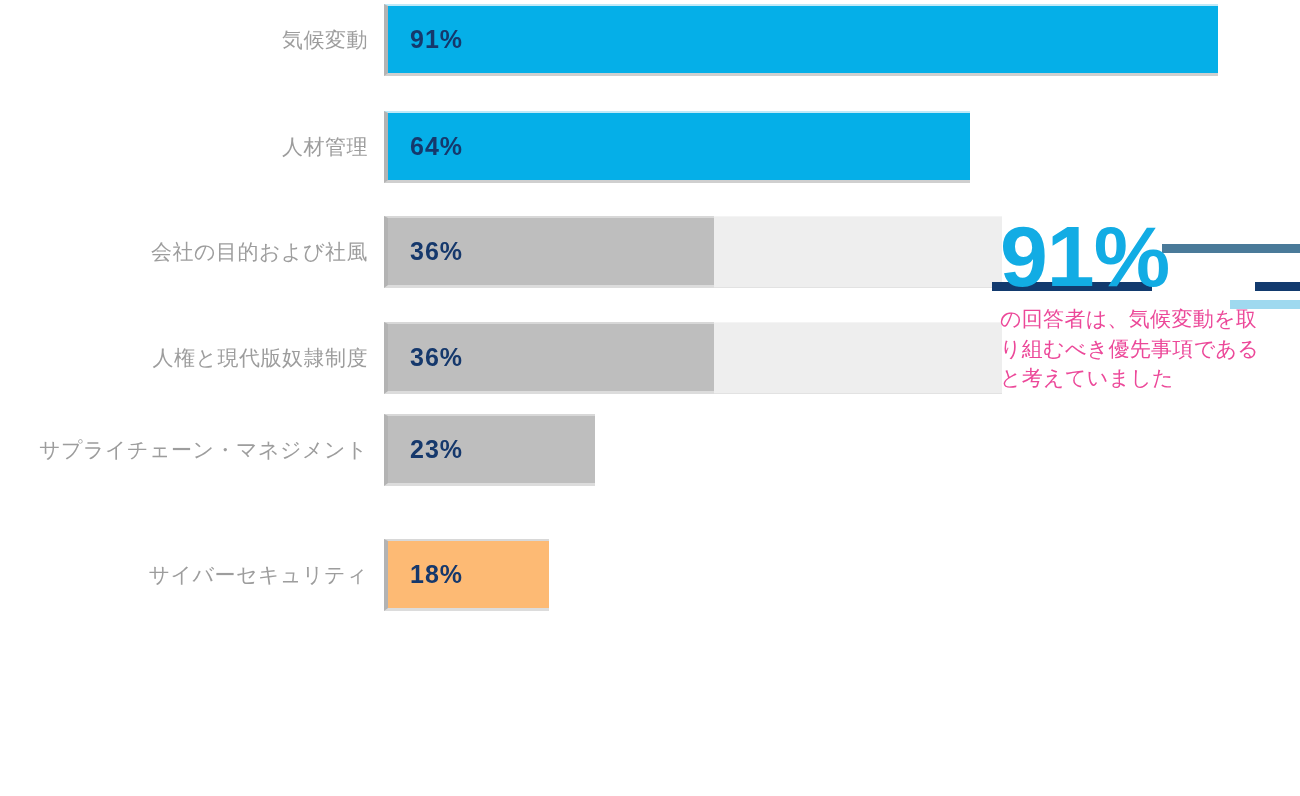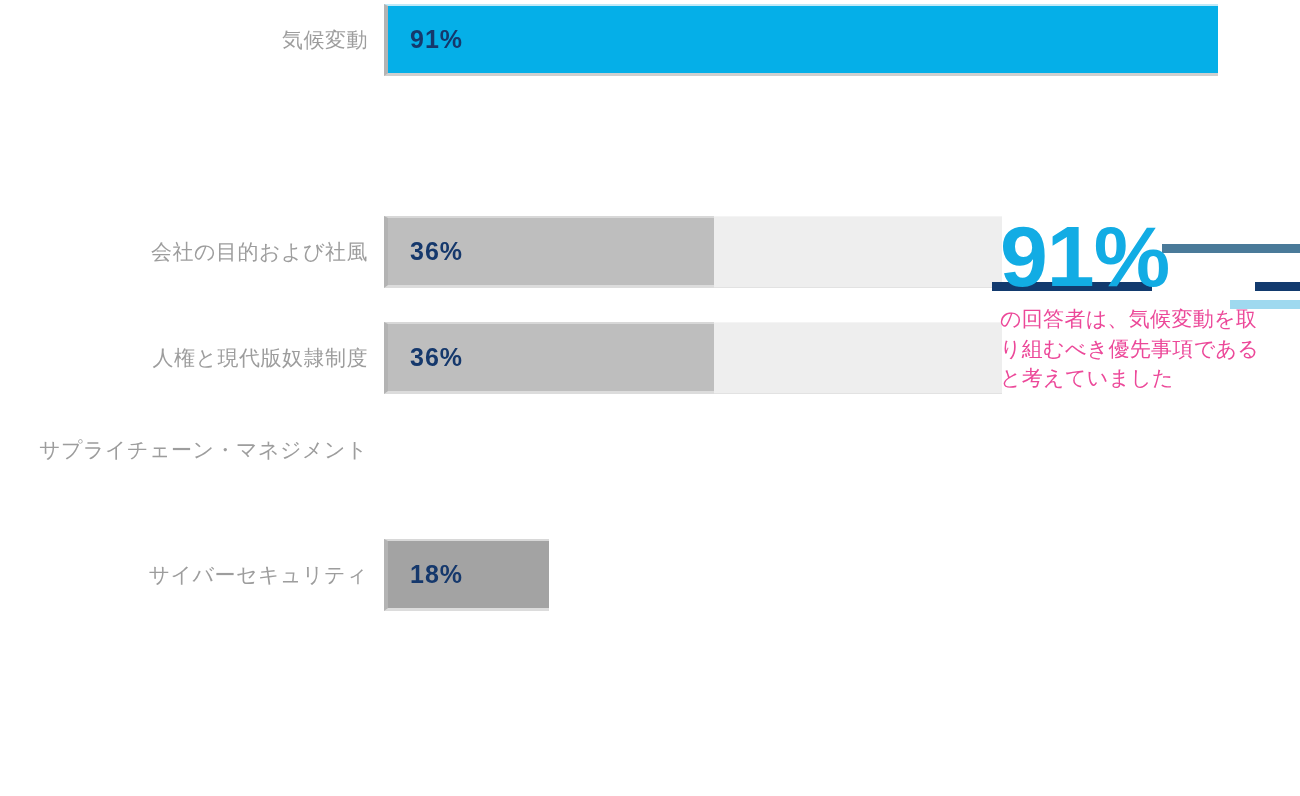--- a/index.html
+++ b/index.html
@@ -146,40 +146,49 @@
 
 <div id="stage">
 
   <div id="chart">
       <div class="row" style="top: 4px;">
         <div class="row-label">気候変動</div>
         <div class="row-bar accent" style="width: 834px; background: rgb(5, 175, 232);">
           <span class="row-value">91%</span>
         </div>
       </div>
+      <div class="row" style="top: 111px;">
+        <div class="row-label">人材管理</div>
+        <div class="row-bar accent" style="width: 586px; background: rgb(5, 175, 232);">
+          <span class="row-value">64%</span>
+        </div>
+      </div>
       <div class="row" style="top: 216px;">
         <div class="row-track" style="width: 618px;"></div>
         <div class="row-label">会社の目的および社風</div>
         <div class="row-bar" style="width: 330px; background: rgb(190, 190, 190);">
           <span class="row-value">36%</span>
         </div>
       </div>
       <div class="row" style="top: 322px;">
         <div class="row-track" style="width: 618px;"></div>
         <div class="row-label">人権と現代版奴隷制度</div>
         <div class="row-bar" style="width: 330px; background: rgb(190, 190, 190);">
           <span class="row-value">36%</span>
         </div>
       </div>
       <div class="row" style="top: 414px;">
         <div class="row-label">サプライチェーン・マネジメント</div>
+        <div class="row-bar" style="width: 211px; background: rgb(190, 190, 190);">
+          <span class="row-value">23%</span>
+        </div>
       </div>
       <div class="row" style="top: 539px;">
         <div class="row-label">サイバーセキュリティ</div>
-        <div class="row-bar" style="width: 165px; background: #a3a3a3;">
+        <div class="row-bar" style="width: 165px; background: #fdba74;">
           <span class="row-value">18%</span>
         </div>
       </div>
     </div>
 
   <div id="callout">
     <div class="callout-rules">
       <span class="rule r1"></span>
       <span class="rule r2"></span>
       <span class="rule r3"></span>

